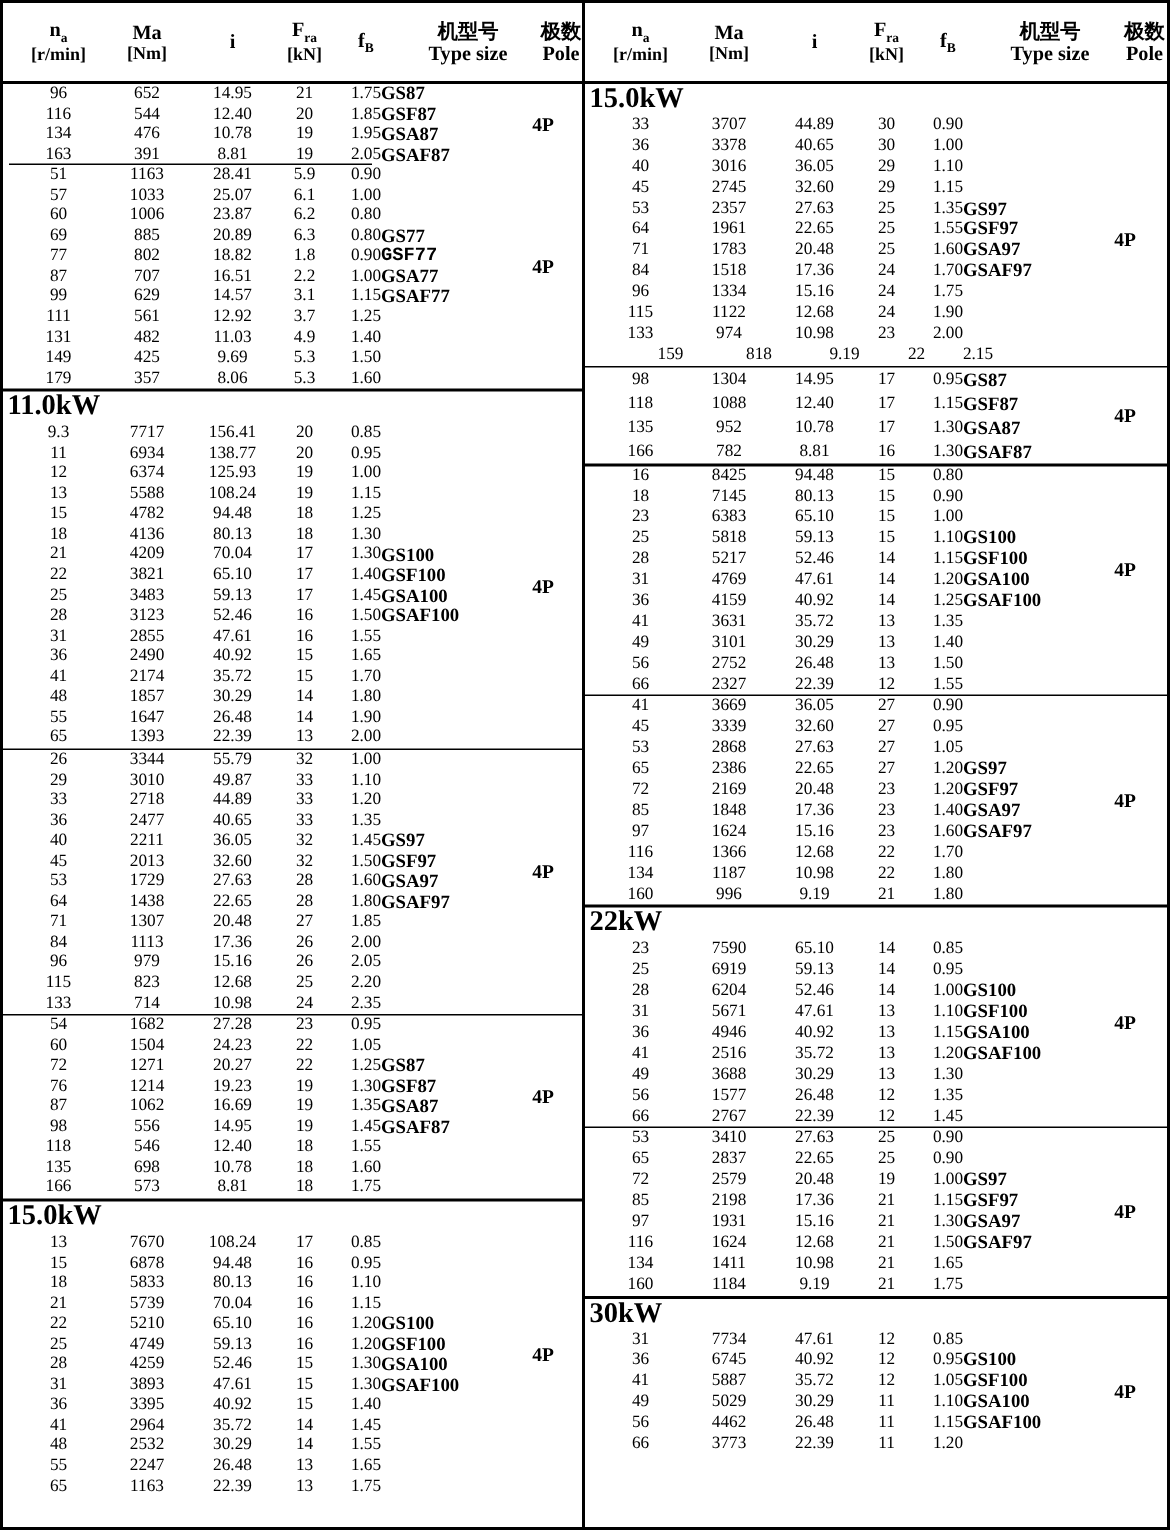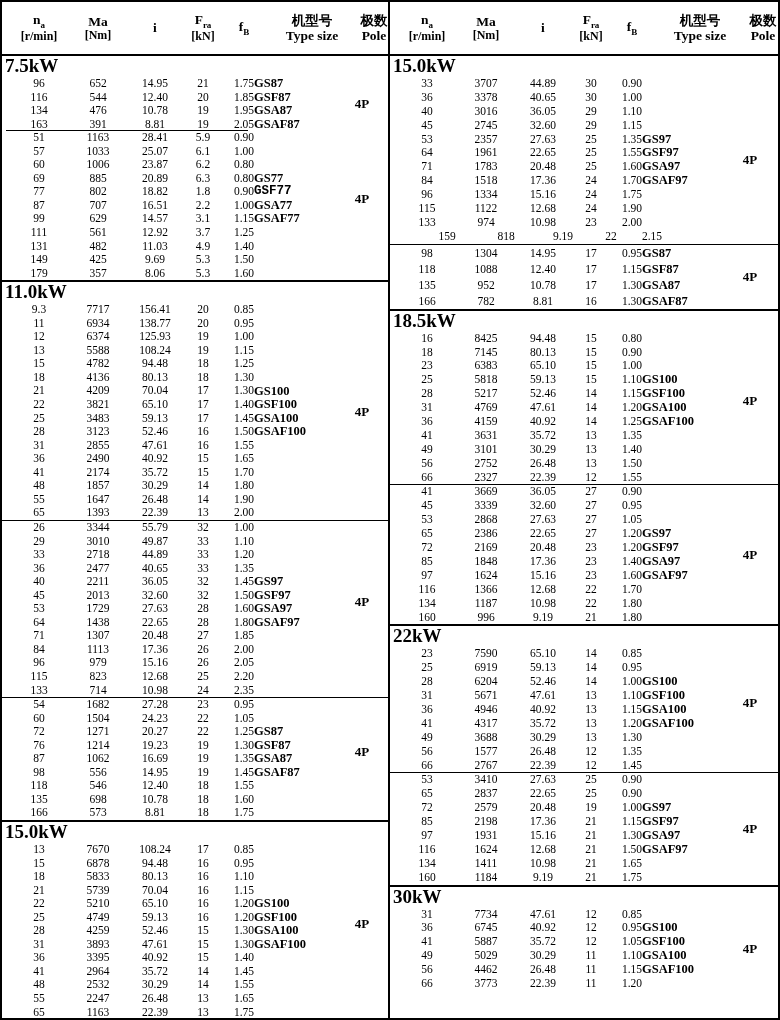--- a/index.html
+++ b/index.html
@@ -69,21 +69,20 @@
         <div class="th-cn">机型号</div>
         <div class="th-main">Type size</div>
       </div>
       <div class="th th-pole">
         <div class="th-cn">极数</div>
         <div class="th-main">Pole</div>
       </div>
     </div>
     <div class="tbody">
         <div class="section first">
-          <div class="sec-title">7.5kW</div>
           <div class="block">
             <div class="row" style="height: 13.55px; line-height: 13.55px;">
               <div class="c c0">96</div>
               <div class="c c1">652</div>
               <div class="c c2">14.95</div>
               <div class="c c3">21</div>
               <div class="c c4">1.75</div>
             </div>
             <div class="row" style="height: 13.55px; line-height: 13.55px;">
               <div class="c c0">116</div>
@@ -760,21 +759,20 @@
             <div class="types" style="top: 0px;">
               <div class="type-label" style="height: 16px; line-height: 16px;">GS87</div>
               <div class="type-label" style="height: 16px; line-height: 16px;">GSF87</div>
               <div class="type-label" style="height: 16px; line-height: 16px;">GSA87</div>
               <div class="type-label" style="height: 16px; line-height: 16px;">GSAF87</div>
             </div>
             <div class="pole" style="top: 32px;">4P</div>
           </div>
         </div>
         <div class="section">
-          <div class="sec-title">18.5kW</div>
           <div class="block">
             <div class="row" style="height: 13.9px; line-height: 13.9px;">
               <div class="c c0">16</div>
               <div class="c c1">8425</div>
               <div class="c c2">94.48</div>
               <div class="c c3">15</div>
               <div class="c c4">0.80</div>
             </div>
             <div class="row" style="height: 13.9px; line-height: 13.9px;">
               <div class="c c0">18</div>
@@ -967,21 +965,21 @@
             </div>
             <div class="row" style="height: 13.9px; line-height: 13.9px;">
               <div class="c c0">36</div>
               <div class="c c1">4946</div>
               <div class="c c2">40.92</div>
               <div class="c c3">13</div>
               <div class="c c4">1.15</div>
             </div>
             <div class="row" style="height: 13.9px; line-height: 13.9px;">
               <div class="c c0">41</div>
-              <div class="c c1">4317</div>
+              <div class="c c1">2516</div>
               <div class="c c2">35.72</div>
               <div class="c c3">13</div>
               <div class="c c4">1.20</div>
             </div>
             <div class="row" style="height: 13.9px; line-height: 13.9px;">
               <div class="c c0">49</div>
               <div class="c c1">3688</div>
               <div class="c c2">30.29</div>
               <div class="c c3">13</div>
               <div class="c c4">1.30</div>

